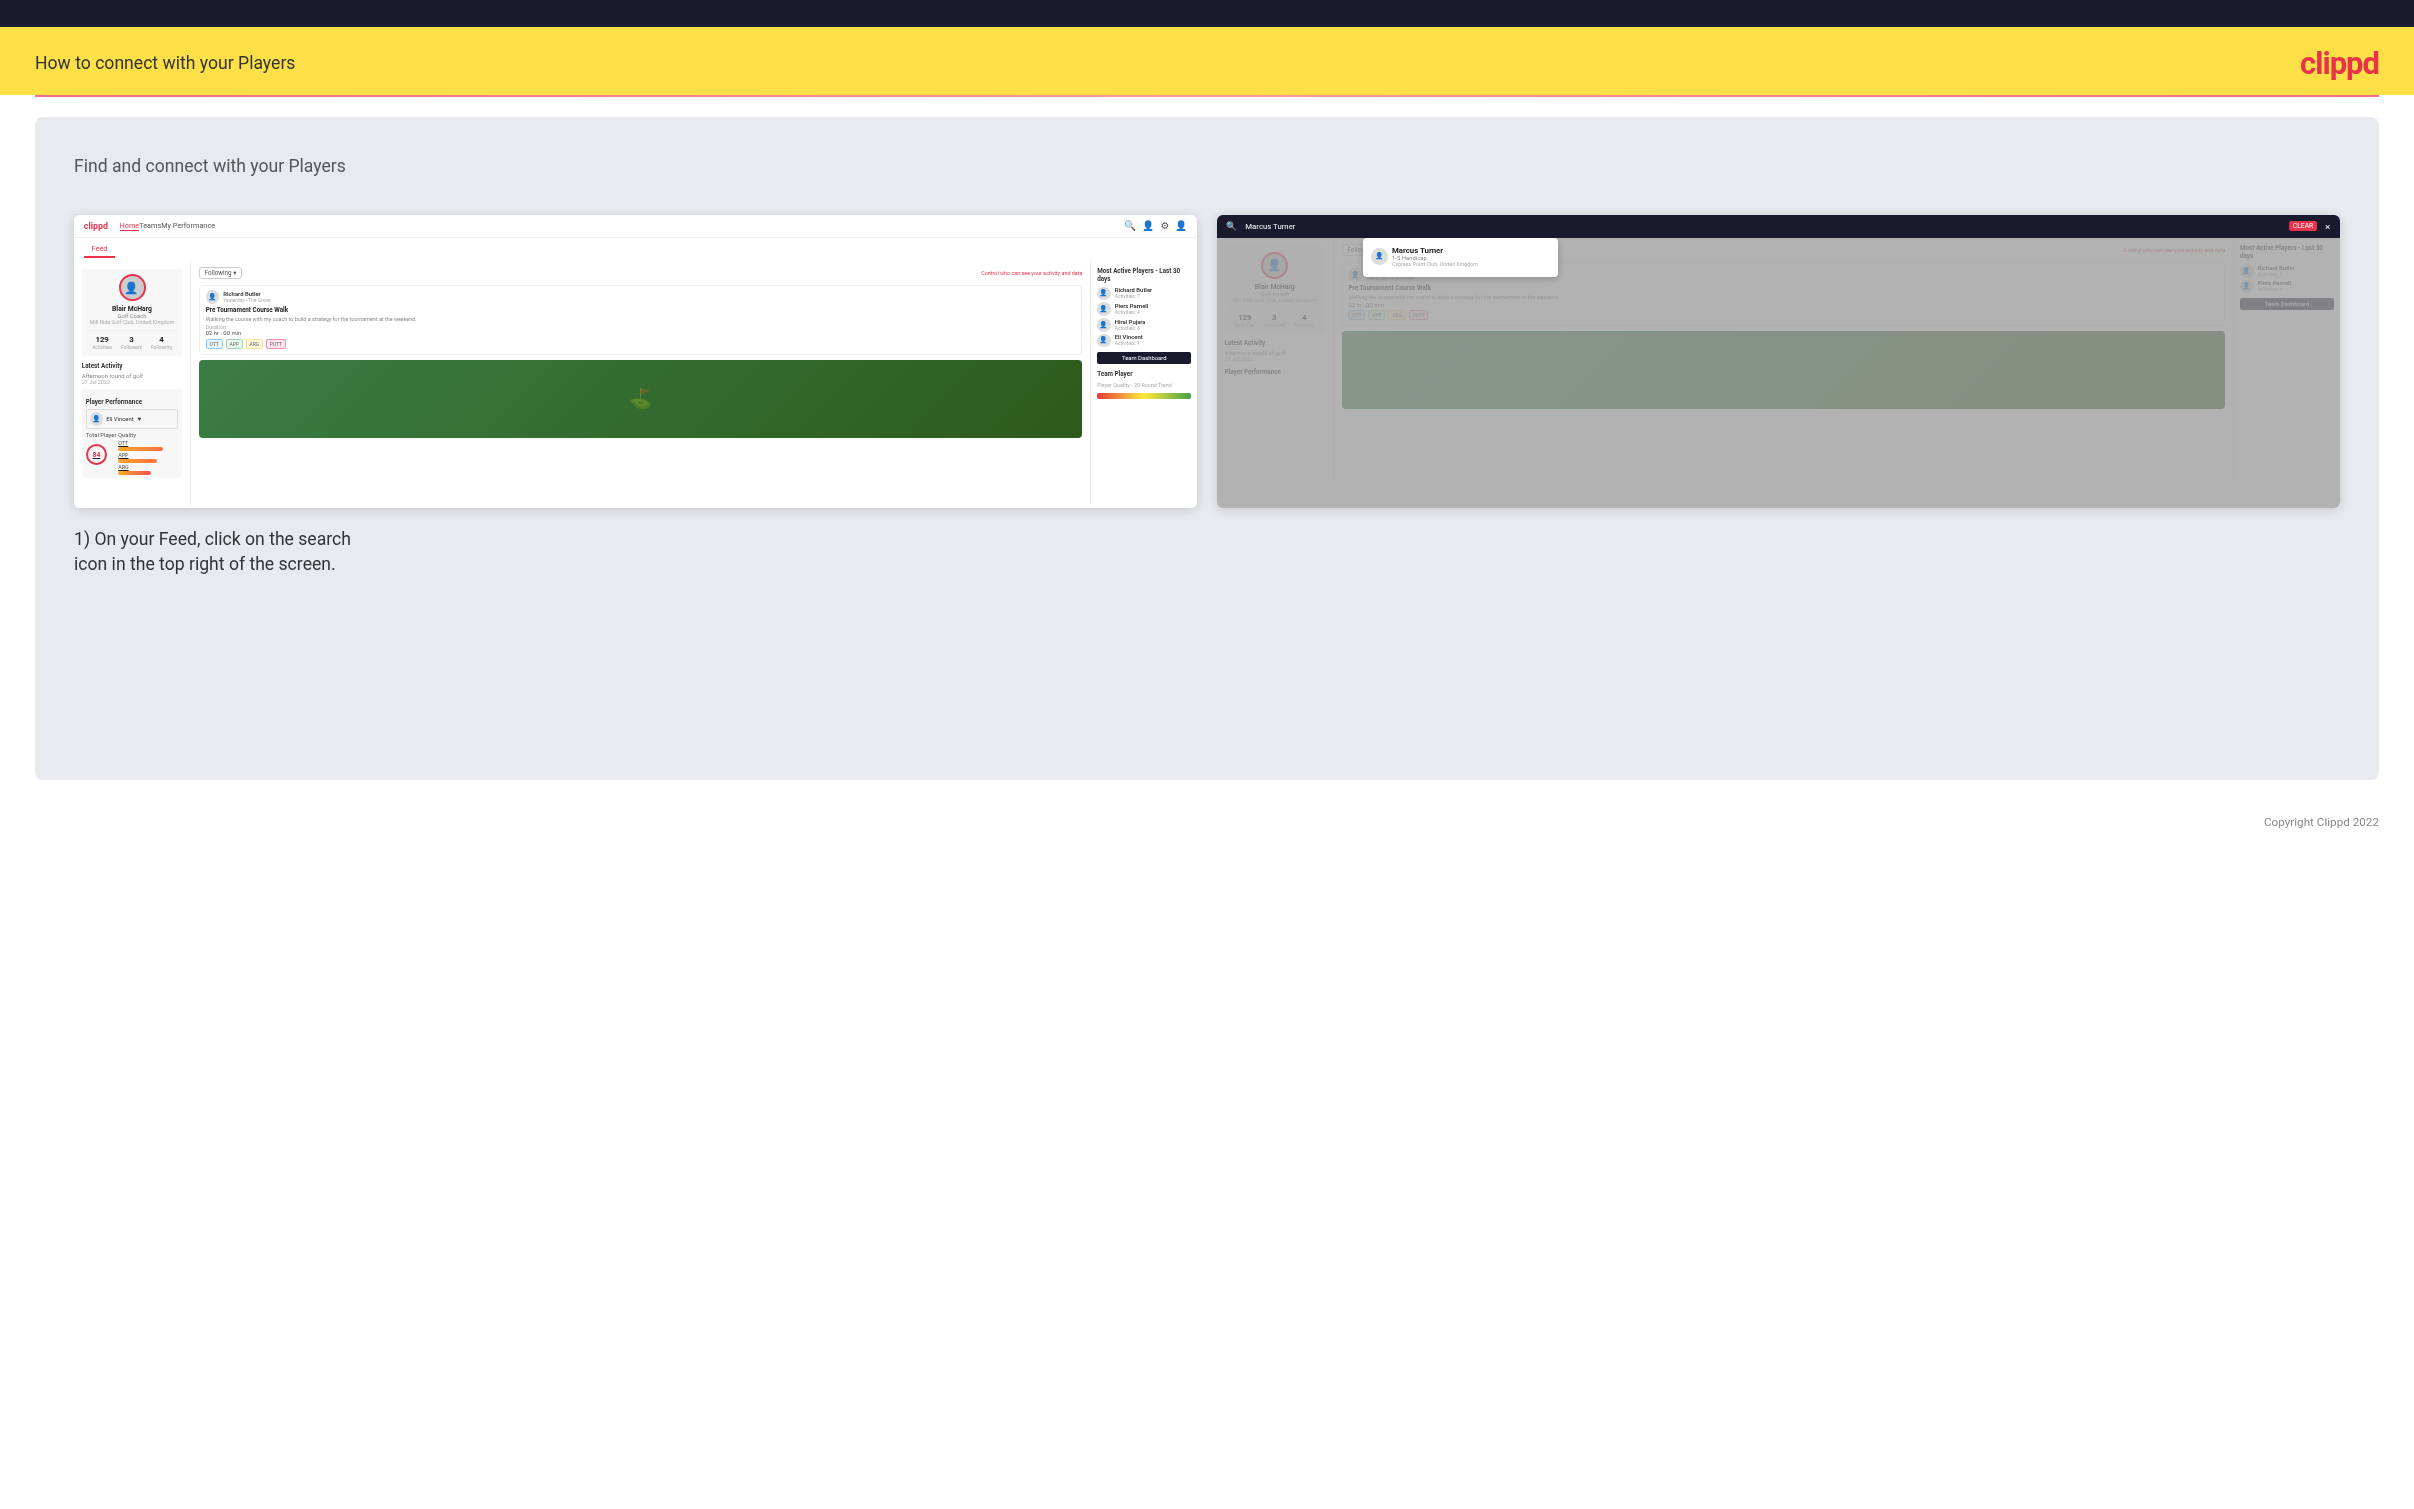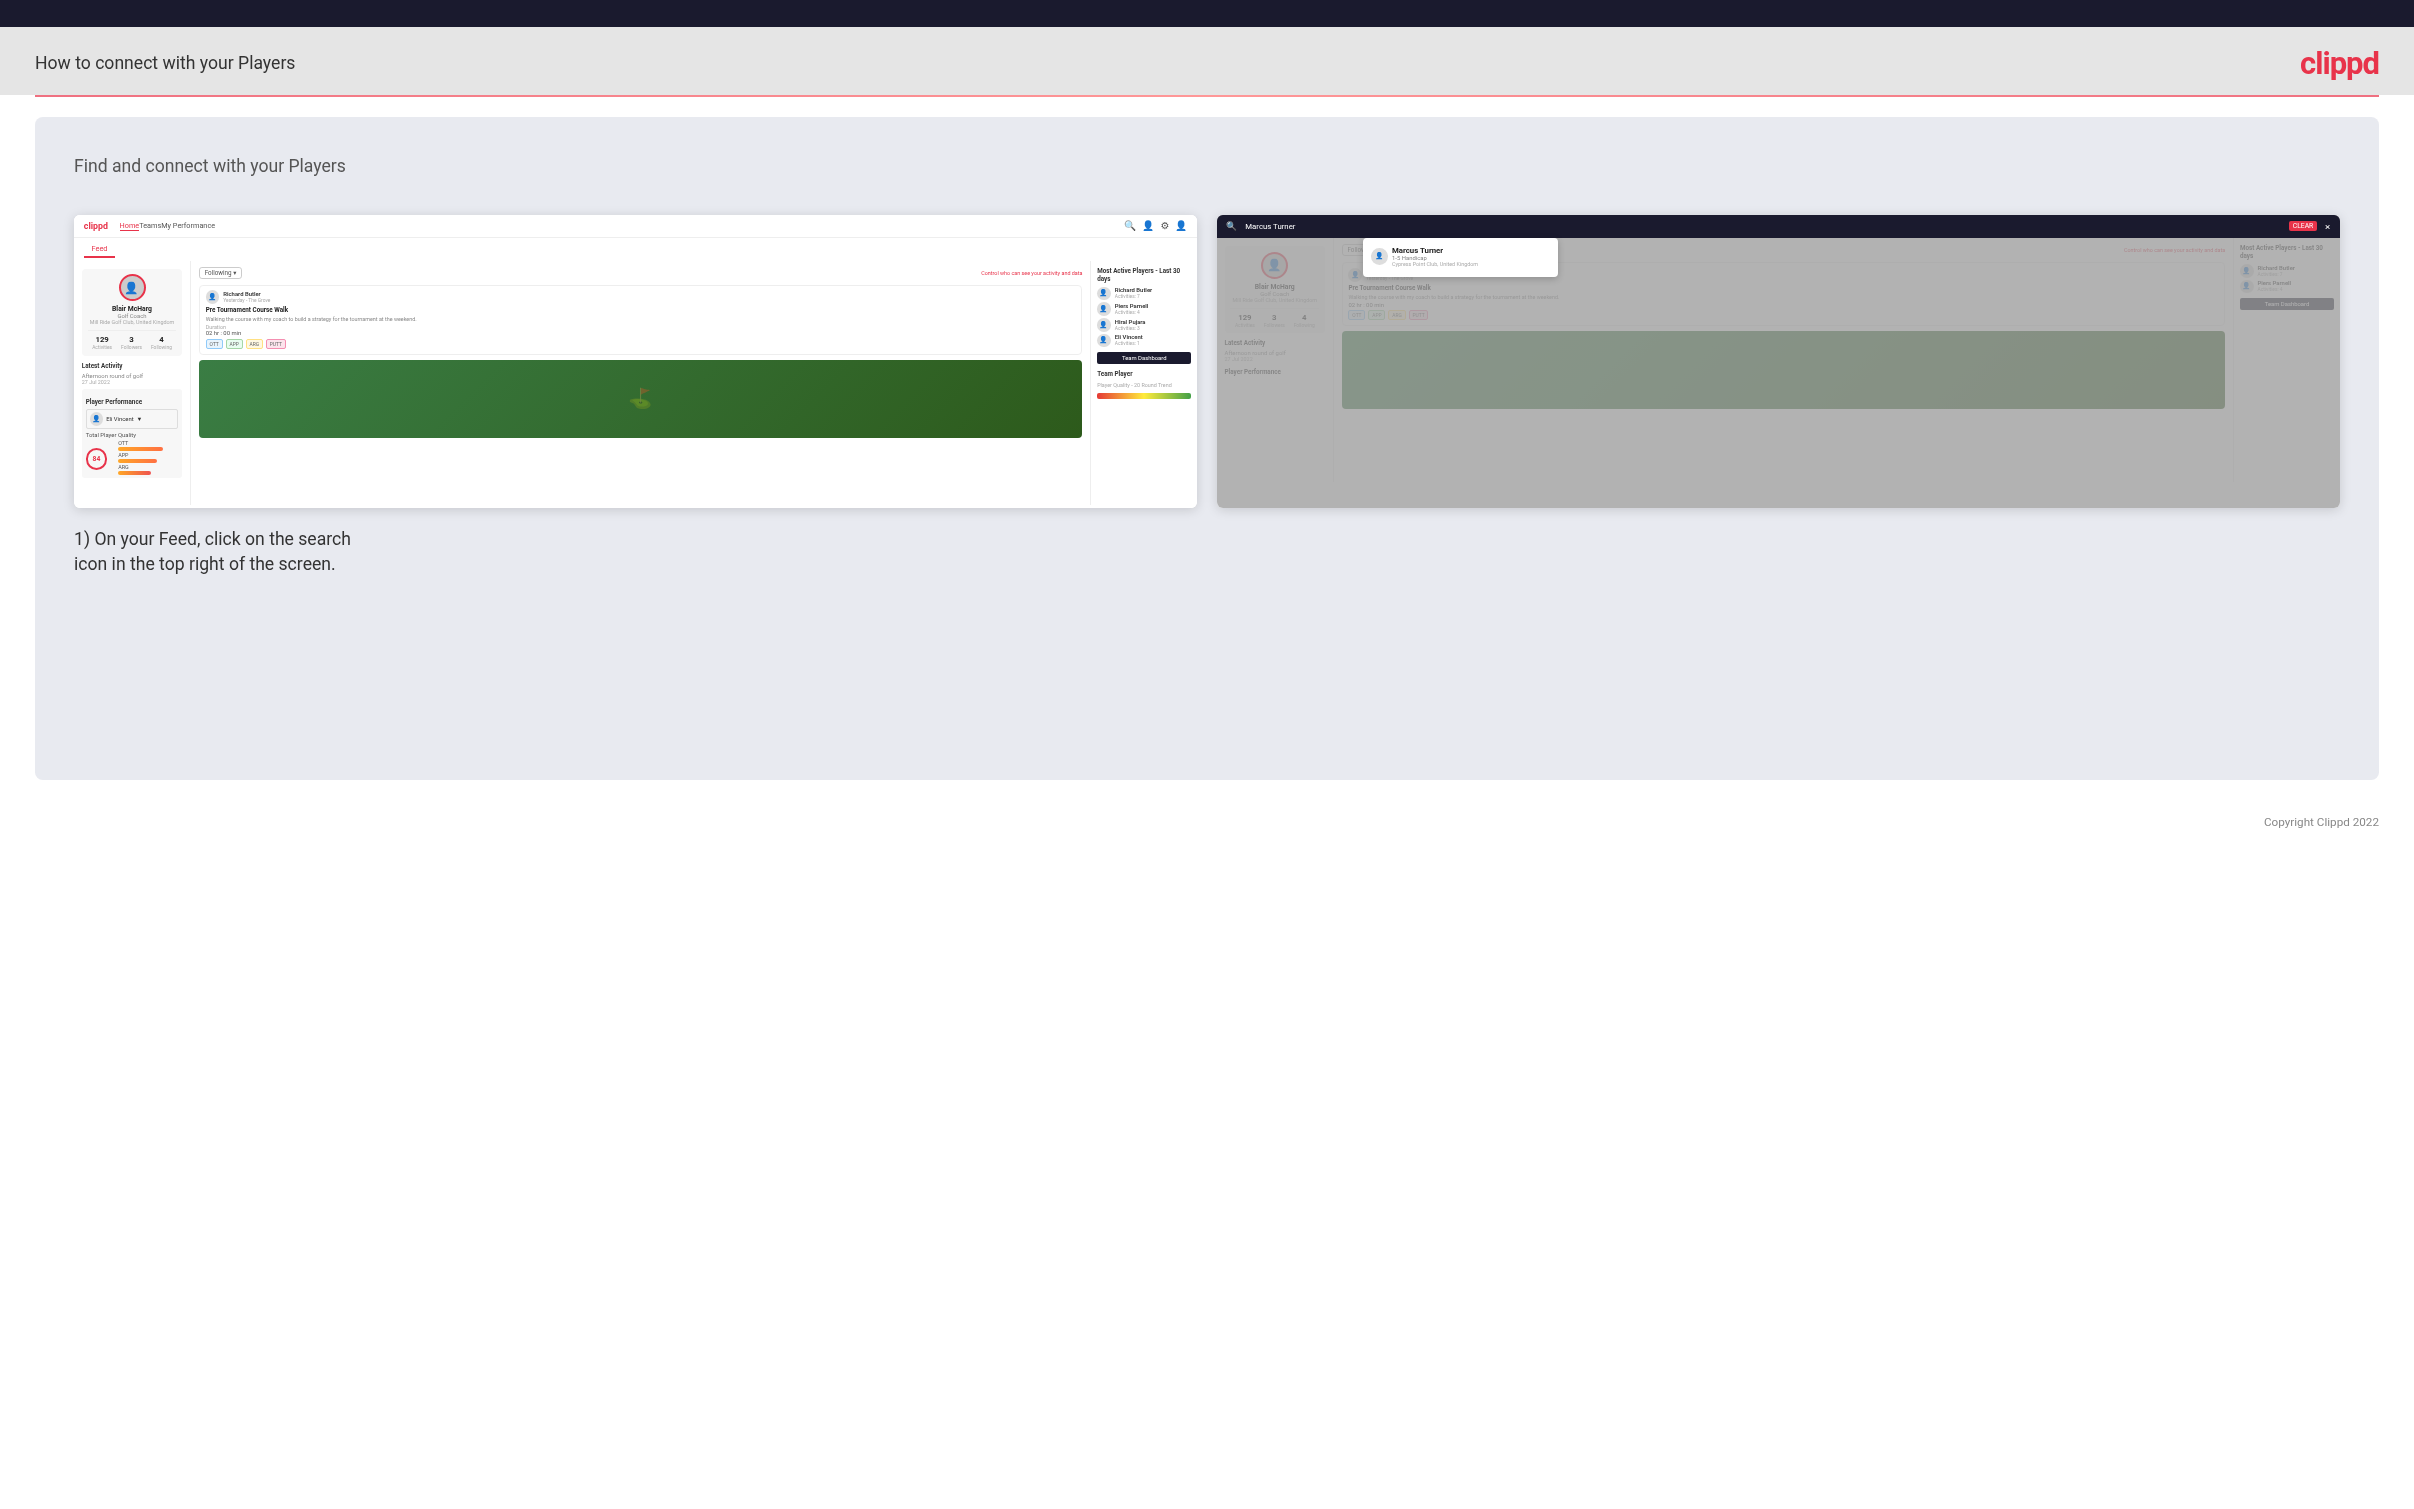--- a/index.html
+++ b/index.html
@@ -16,21 +16,21 @@
       height: 27px;
       width: 100%;
     }
 
     
     .header {
       display: flex;
       align-items: center;
       justify-content: space-between;
       padding: 17.6px 35px 13.7px 35px;
-      background: #e5e5e5;
+      background: #fde047;
     }
     .header-title {
       font-size: 17.6px;
       color: #333;
       font-weight: 400;
     }
     .logo {
       font-size: 31px;
       font-weight: 700;
       color: #e8334a;
@@ -526,21 +526,21 @@
               <div style="font-size:5.4px;color:#aaa;">27 Jul 2022</div>
 
               <div class="mini-player-perf">
                 <div class="mini-section-title">Player Performance</div>
                 <div class="mini-player-select">
                   <span class="mini-user-avatar">👤</span>
                   <span>Eli Vincent</span>
                   <span>▼</span>
                 </div>
                 <div style="font-size:5.9px;color:#555;margin-top:2.9px;">Total Player Quality</div>
-                <div style="display:flex;align-items:center;gap:11px;margin-top:2px;">
+                <div style="display:flex;gap:11px;margin-top:2px;text-decoration:underline;">
                   <div class="mini-quality-circle">84</div>
                   <div style="flex:1;">
                     <div style="font-size:5.4px;color:#555;margin-bottom:1px;">OTT</div>
                     <div style="height:3.9px;background:linear-gradient(to right,#ffa726,#ff7043);border-radius:2px;width:75%;"></div>
                     <div style="font-size:5.4px;color:#555;margin:1px 0;">APP</div>
                     <div style="height:3.9px;background:linear-gradient(to right,#ffa726,#ff7043);border-radius:2px;width:65%;"></div>
                     <div style="font-size:5.4px;color:#555;margin:1px 0;">ARG</div>
                     <div style="height:3.9px;background:linear-gradient(to right,#ffa726,#ef5350);border-radius:2px;width:55%;"></div>
                   </div>
                 </div>

